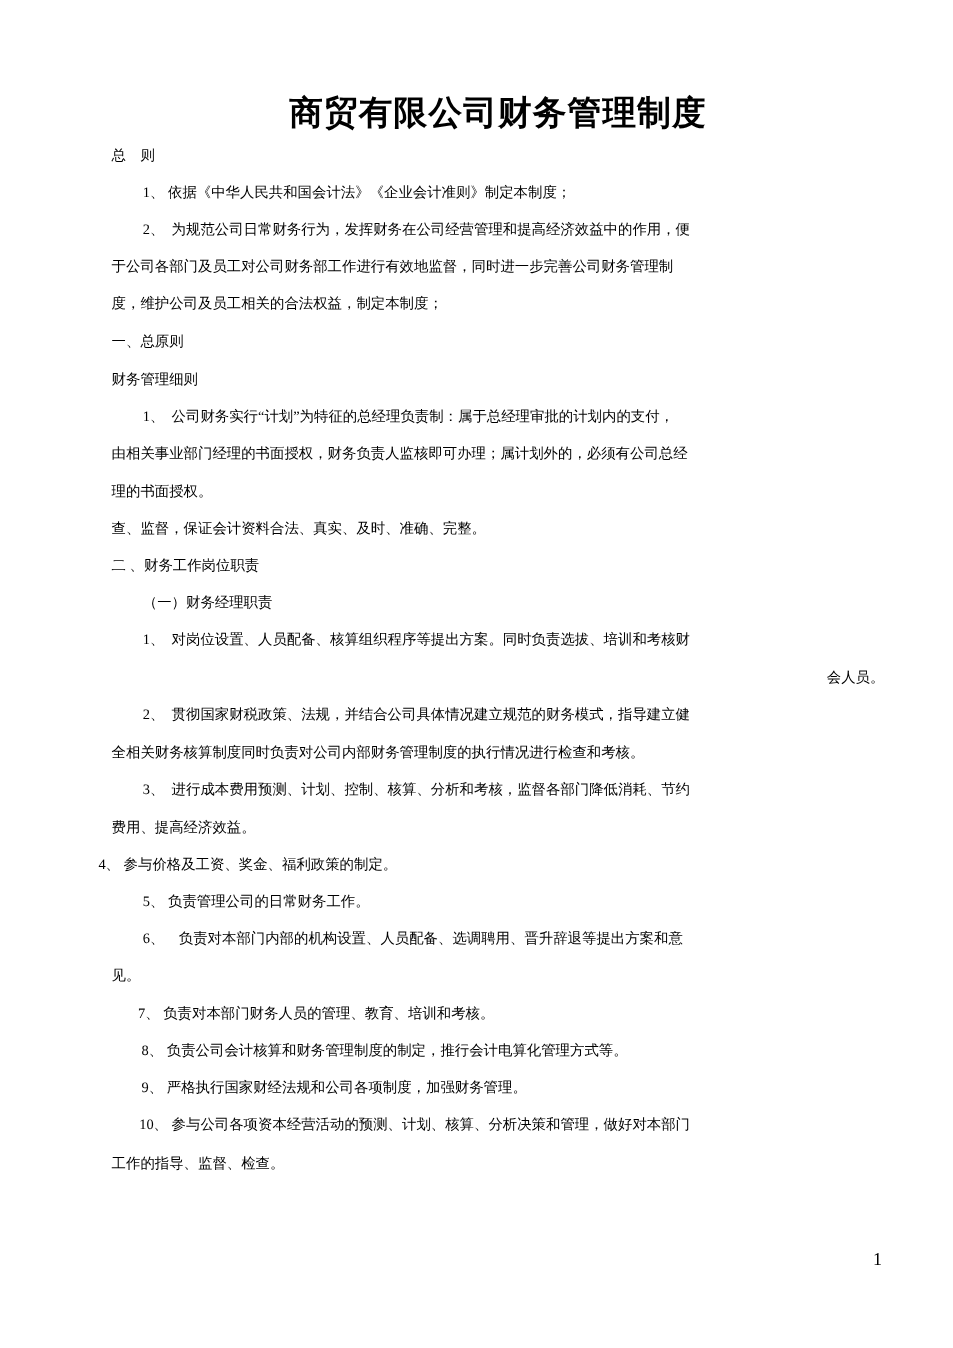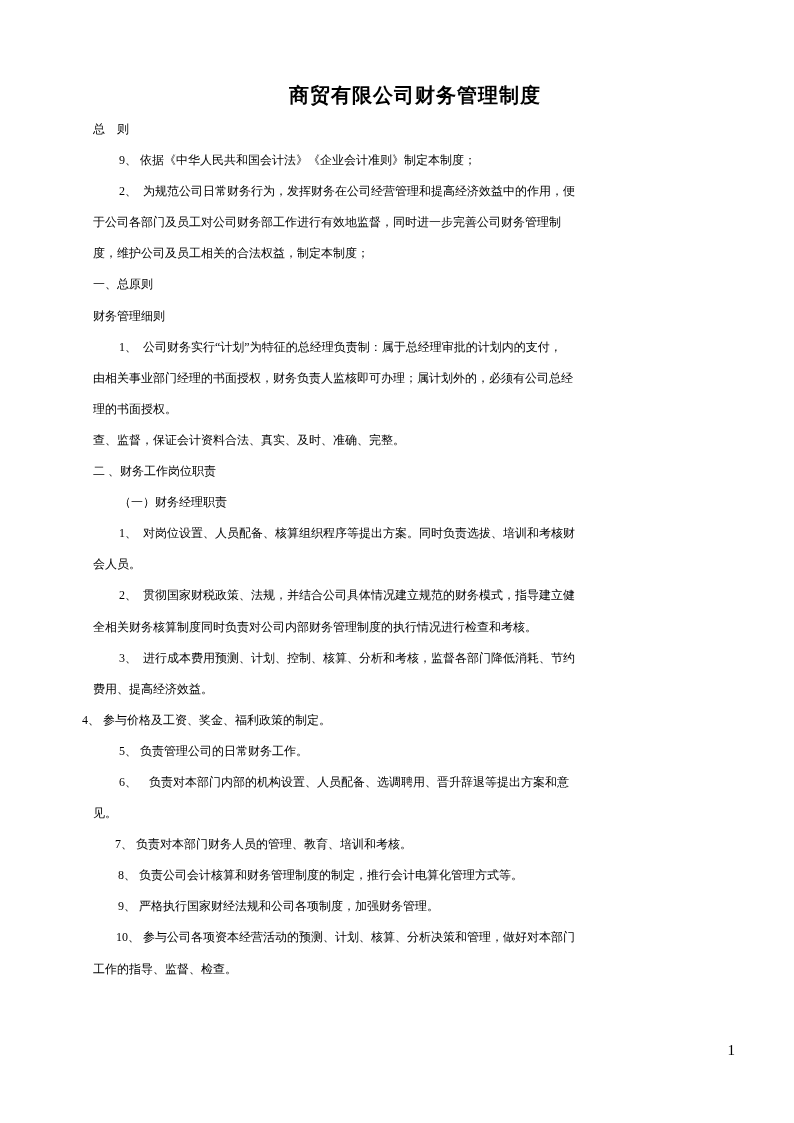--- a/index.html
+++ b/index.html
@@ -19,21 +19,21 @@
   .content {
     position: absolute;
     left: 93px;
     top: 76px;
     width: 644px;
   }
   .doc-title {
     margin: 0;
     height: 38px;
     line-height: 38px;
-    font-size: 20px;
+    font-size: 28px;
     font-weight: bold;
     text-align: center;
     white-space: pre;
     letter-spacing: 1px;
   }
   .body-lines {
     margin-top: 0;
   }
   .line {
     height: 31.1px;
@@ -52,34 +52,34 @@
   }
 </style>
 </head>
 <body>
 
 <div class="page">
   <div class="content">
     <h1 class="doc-title">商贸有限公司财务管理制度</h1>
     <div class="body-lines">
         <div class="line" style="margin-left: 0px;">总　则</div>
-        <div class="line" style="margin-left: 26px;">9、 依据《中华人民共和国会计法》《企业会计准则》制定本制度；</div>
+        <div class="line" style="margin-left: 26px;">1、 依据《中华人民共和国会计法》《企业会计准则》制定本制度；</div>
         <div class="line" style="margin-left: 26px;">2、  为规范公司日常财务行为，发挥财务在公司经营管理和提高经济效益中的作用，便</div>
         <div class="line" style="margin-left: 0px;">于公司各部门及员工对公司财务部工作进行有效地监督，同时进一步完善公司财务管理制</div>
         <div class="line" style="margin-left: 0px;">度，维护公司及员工相关的合法权益，制定本制度；</div>
         <div class="line" style="margin-left: 0px;">一、总原则</div>
         <div class="line" style="margin-left: 0px;">财务管理细则</div>
         <div class="line" style="margin-left: 26px;">1、  公司财务实行“计划”为特征的总经理负责制：属于总经理审批的计划内的支付，</div>
         <div class="line" style="margin-left: 0px;">由相关事业部门经理的书面授权，财务负责人监核即可办理；属计划外的，必须有公司总经</div>
         <div class="line" style="margin-left: 0px;">理的书面授权。</div>
         <div class="line" style="margin-left: 0px;">查、监督，保证会计资料合法、真实、及时、准确、完整。</div>
         <div class="line" style="margin-left: 0px;">二 、财务工作岗位职责</div>
         <div class="line" style="margin-left: 26px;">（一）财务经理职责</div>
         <div class="line" style="margin-left: 26px;">1、  对岗位设置、人员配备、核算组织程序等提出方案。同时负责选拔、培训和考核财</div>
-        <div class="line" style="margin-left: 0px;">会人员。</div>
+        <div class="line" style="margin-left: 0px; text-align: right;">会人员。</div>
         <div class="line" style="margin-left: 26px;">2、  贯彻国家财税政策、法规，并结合公司具体情况建立规范的财务模式，指导建立健</div>
         <div class="line" style="margin-left: 0px;">全相关财务核算制度同时负责对公司内部财务管理制度的执行情况进行检查和考核。</div>
         <div class="line" style="margin-left: 26px;">3、  进行成本费用预测、计划、控制、核算、分析和考核，监督各部门降低消耗、节约</div>
         <div class="line" style="margin-left: 0px;">费用、提高经济效益。</div>
         <div class="line" style="margin-left: -11px;">4、 参与价格及工资、奖金、福利政策的制定。</div>
         <div class="line" style="margin-left: 26px;">5、 负责管理公司的日常财务工作。</div>
         <div class="line" style="margin-left: 26px;">6、    负责对本部门内部的机构设置、人员配备、选调聘用、晋升辞退等提出方案和意</div>
         <div class="line" style="margin-left: 0px;">见。</div>
         <div class="line" style="margin-left: 22px;">7、 负责对本部门财务人员的管理、教育、培训和考核。</div>
         <div class="line" style="margin-left: 25px;">8、 负责公司会计核算和财务管理制度的制定，推行会计电算化管理方式等。</div>

